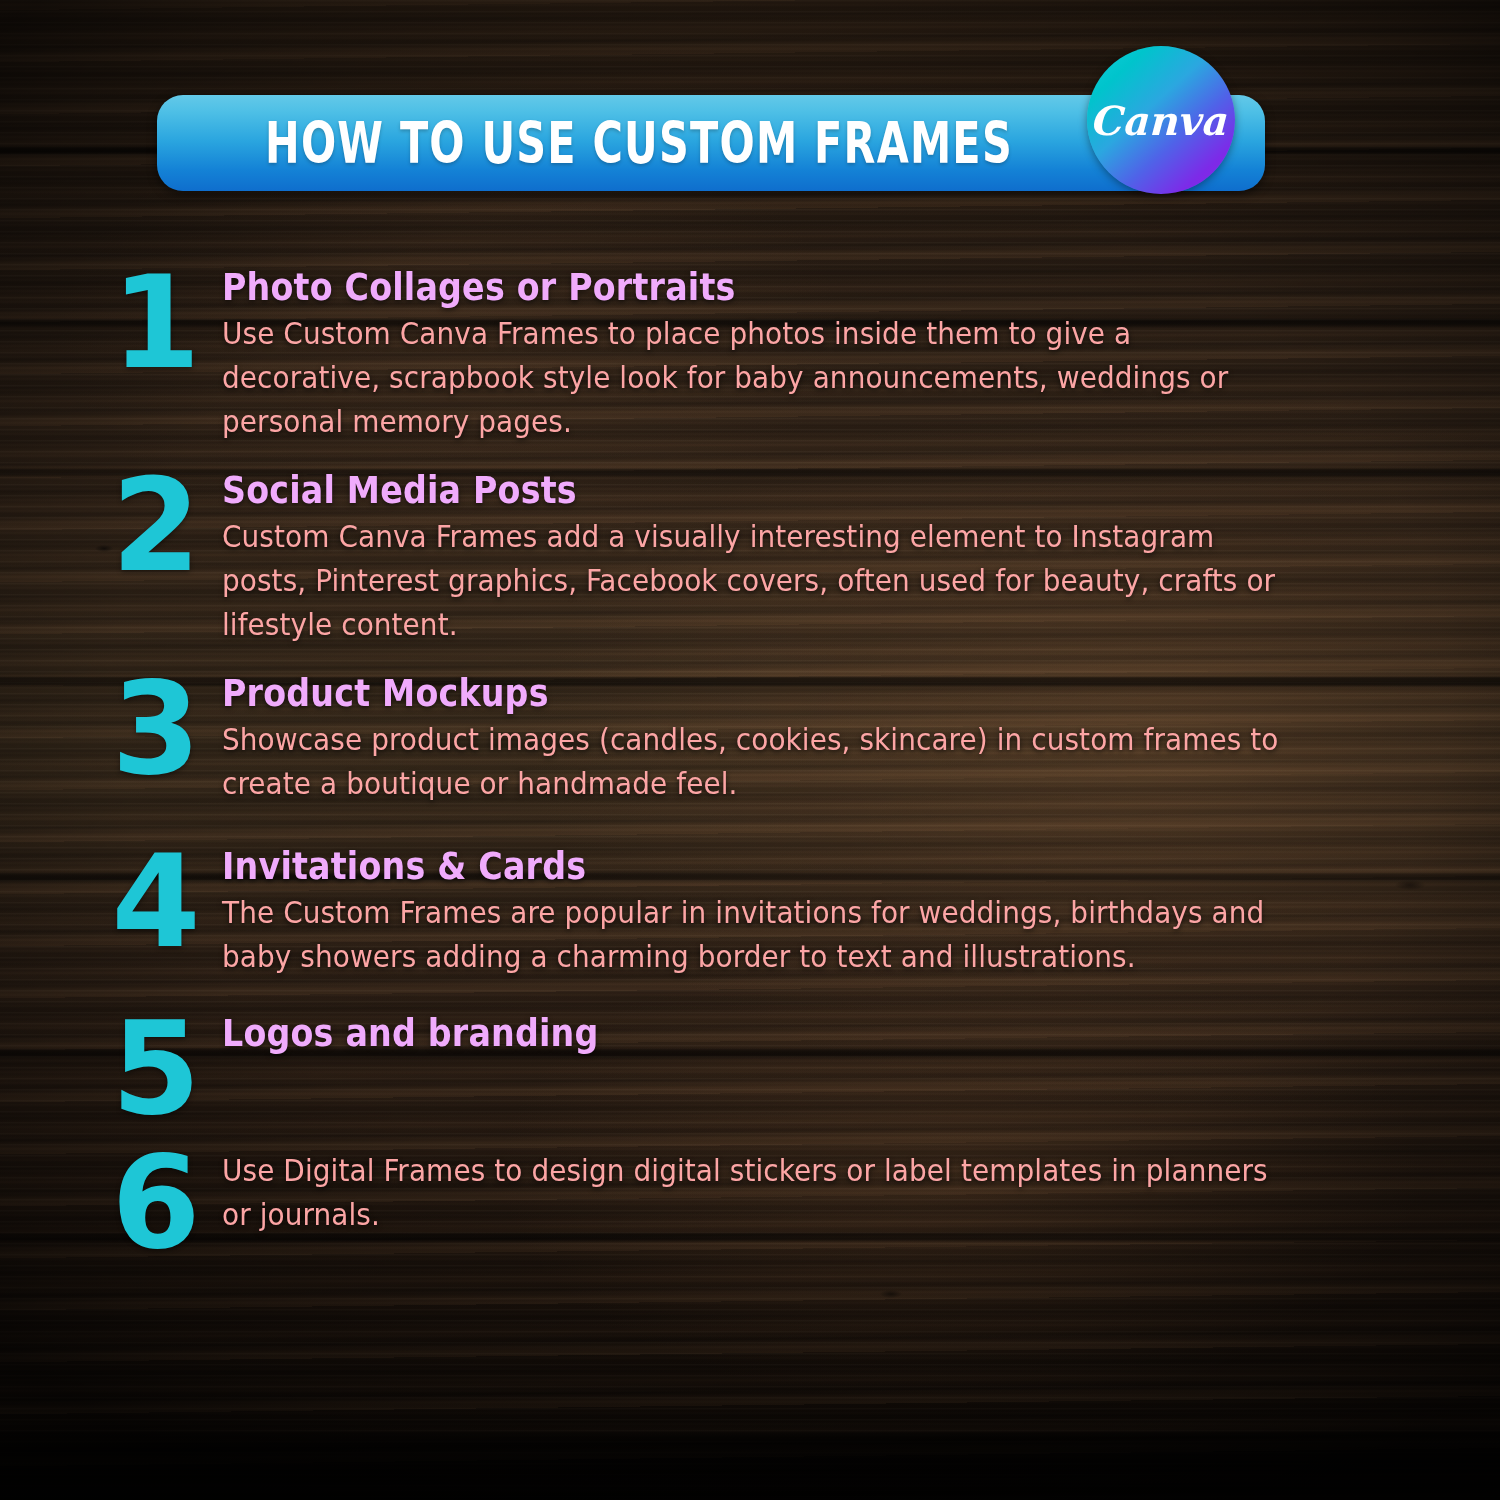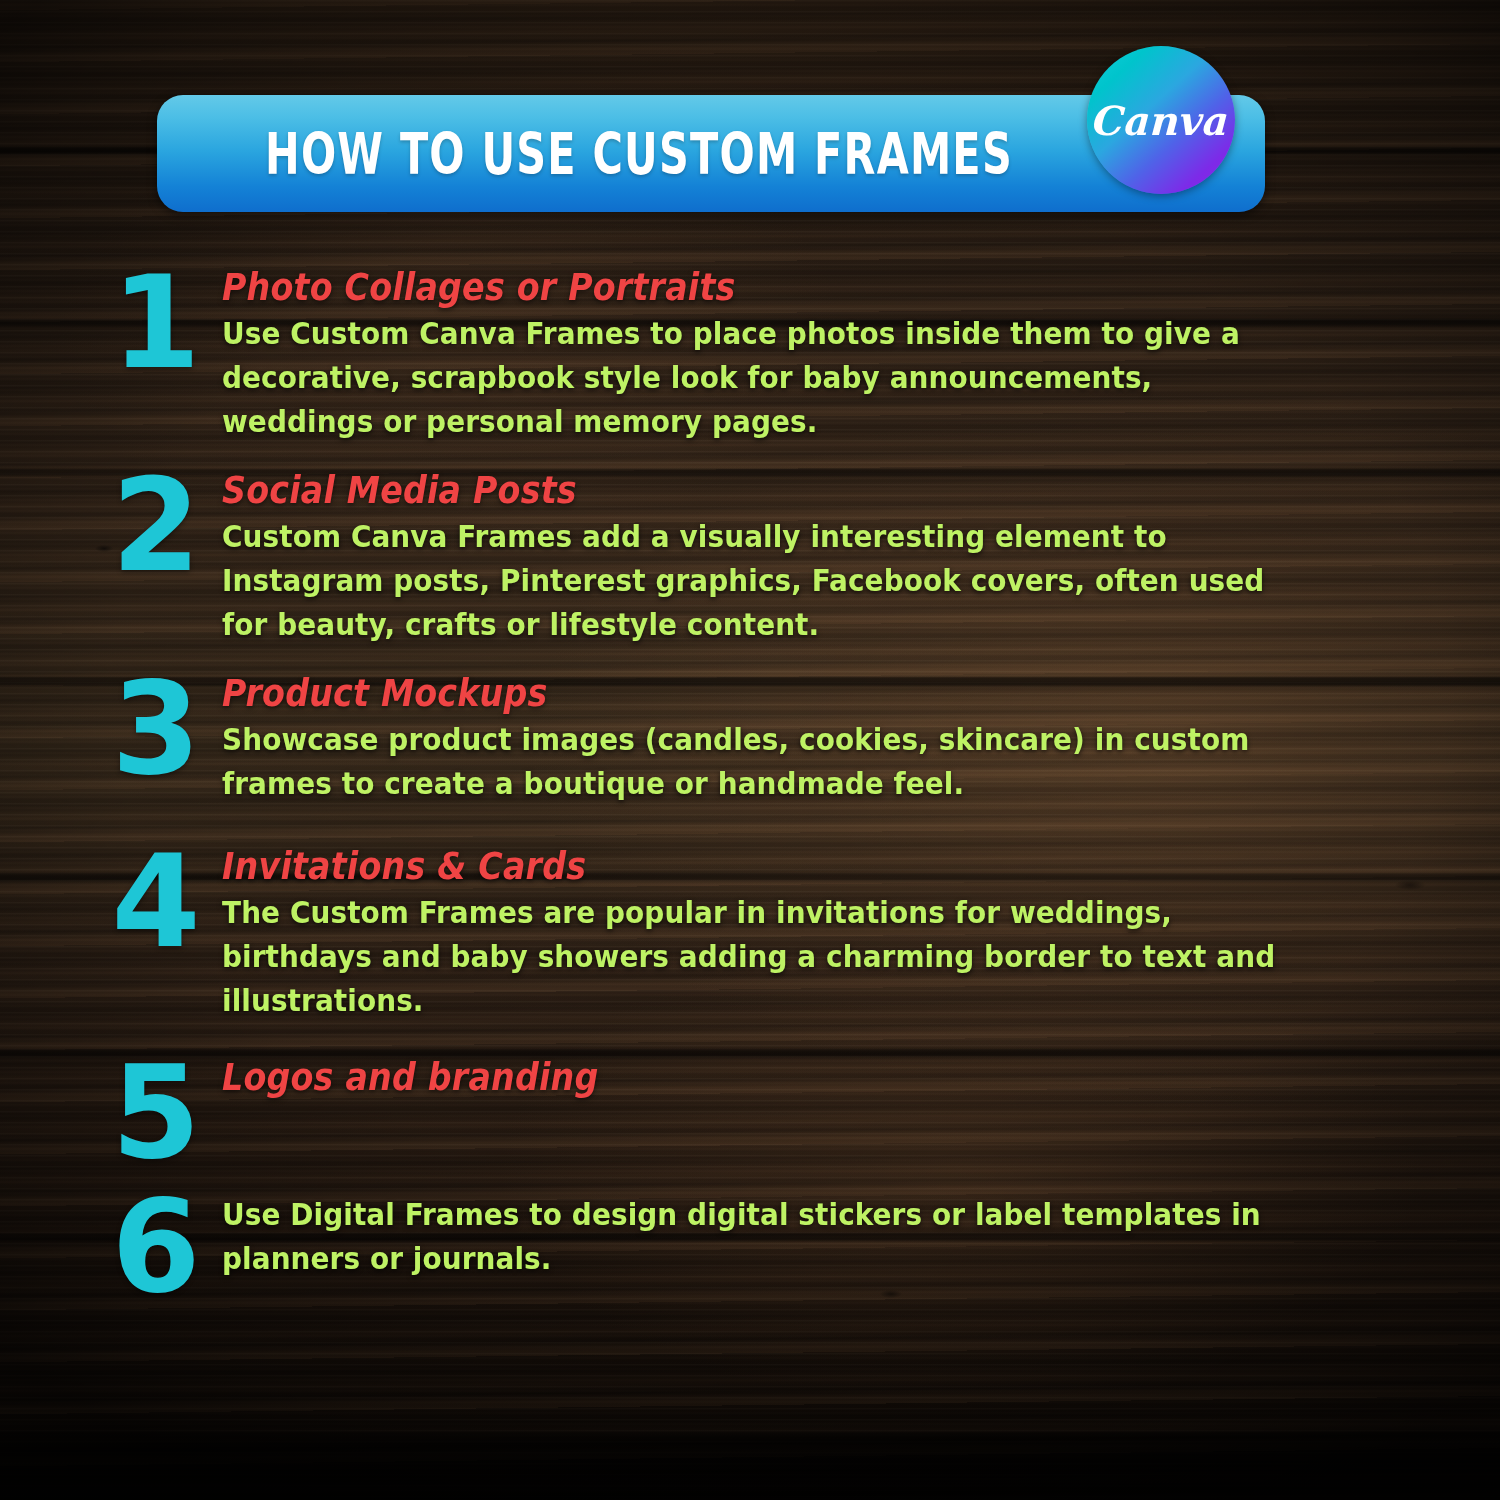--- a/index.html
+++ b/index.html
@@ -77,21 +77,21 @@
         rgba(0,0,0,0) 0%, rgba(0,0,0,0.18) 58%, rgba(0,0,0,0.55) 88%, rgba(0,0,0,0.74) 100%);
     pointer-events:none;
   }
 
   
   .knot { position:absolute; border-radius:50%; pointer-events:none; }
 
   
   #header-banner {
     position:absolute;
-    left:157px; top:95px; width:1108px; height:117px;
+    left:157px; top:95px; width:1108px; height:96px;
     border-radius:26px;
     background:linear-gradient(to bottom,
       #63c9e8 0%, #4dbfe6 18%, #2aa5df 48%, #1482d6 78%, #0f6ecd 100%);
     box-shadow:0 3px 10px rgba(0,0,0,0.55);
     z-index:3;
   }
 
   #banner-title {
     position:absolute;
     left:108px; top:50%;
@@ -155,33 +155,32 @@
     margin-top:6px;
     user-select:none;
   }
 
   .item-body { flex:1 1 auto; padding-left:10px; padding-top:6px; }
 
   .item-heading {
     font-family:"Liberation Sans Narrow","DejaVu Sans Condensed","Liberation Sans", sans-serif;
     font-size:37px;
     font-weight:bold;
-    color:#ef4444;
+    color:#f0abfc;
     line-height:1.08;
     letter-spacing:0.2px;
     text-shadow:0 2px 5px rgba(0,0,0,0.55);
     margin-bottom:3px;
-    font-style:italic;
   }
 
   .item-desc {
     font-family:"Liberation Sans Narrow","DejaVu Sans Condensed","Liberation Sans", sans-serif;
     font-size:31px;
-    font-weight:bold;
-    color:#bef264;
+    font-weight:normal;
+    color:#fca5a5;
     line-height:1.42;
     letter-spacing:0.1px;
     max-width:1060px;
     text-shadow:0 2px 5px rgba(0,0,0,0.70);
   }
 
   
   #item-1 { margin-bottom:22px; }
   #item-2 { margin-bottom:22px; }
   #item-3 { margin-bottom:36px; }

